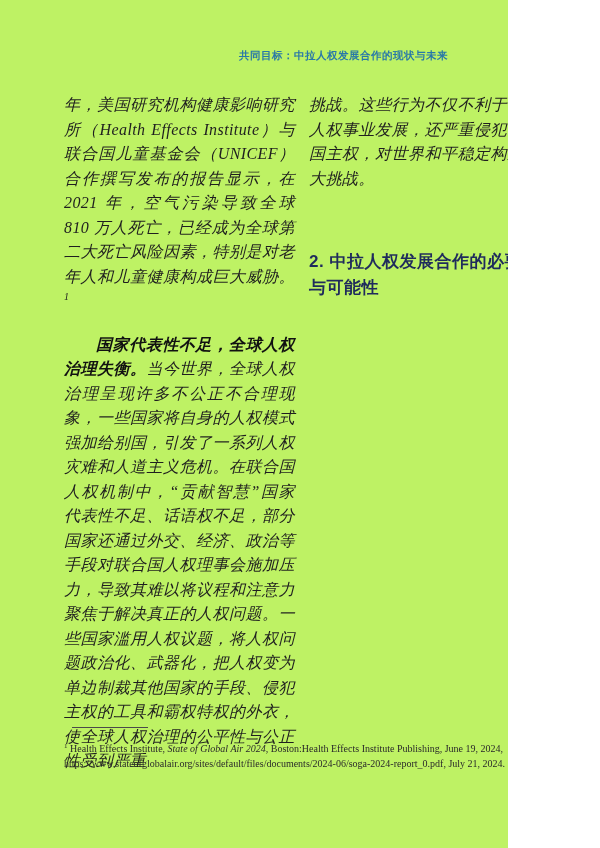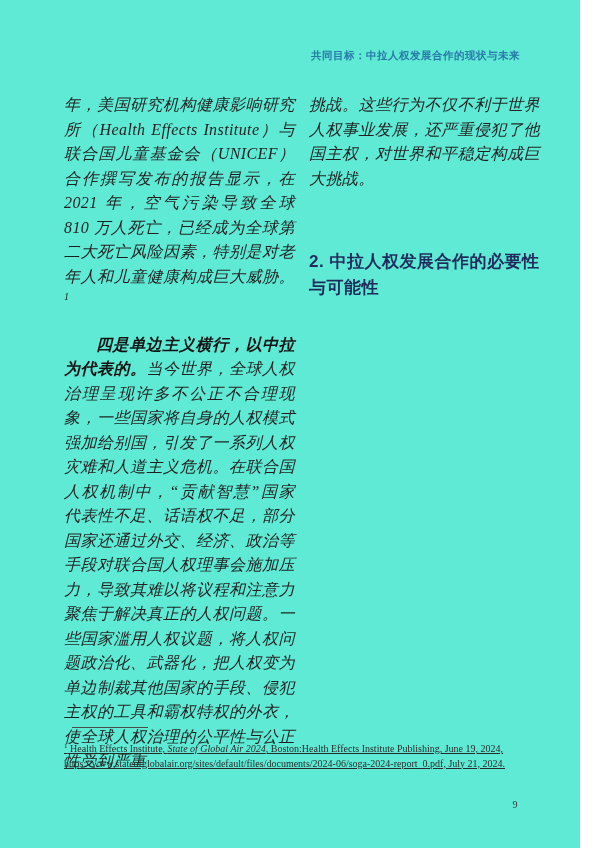--- a/index.html
+++ b/index.html
@@ -2,23 +2,23 @@
 <html><head>
 <meta charset="utf-8">
 <style>
   html, body {
     margin: 0;
     padding: 0;
     background: #ffffff;
   }
   .page {
     position: relative;
-    width: 580px;
+    width: 508px;
     height: 848px;
-    background: #5eead4;
+    background: #bef264;
     overflow: hidden;
     font-family: "Liberation Serif", serif;
     color: #1f1f1f;
   }
   .running-header {
     position: absolute;
     top: 49px;
     left: 64px;
     right: 60px;
     text-align: right;
@@ -78,21 +78,20 @@
   .footnote {
     position: absolute;
     top: 742px;
     left: 64px;
     width: 478px;
     margin: 0;
     font-size: 10px;
     line-height: 14.5px;
     text-align: justify;
     color: #2a2a2a;
-    text-decoration: underline;
   }
   .footnote sup {
     font-size: 7px;
     vertical-align: super;
     line-height: 0;
   }
   .page-number {
     position: absolute;
     top: 799px;
     left: 505px;
@@ -107,21 +106,21 @@
 
 <div class="page">
 
   <div class="running-header">共同目标：中拉人权发展合作的现状与未来</div>
 
   <div class="content">
 
     <div class="col">
       <p class="body-text"><span>年，美国研究机构健康影响研究所（Health Effects Institute）与联合国儿童基金会（UNICEF）合作撰写发布的报告显示，在 2021 年，空气污染导致全球 810 万人死亡，已经成为全球第二大死亡风险因素，特别是对老年人和儿童健康构成巨大威胁。</span><sup class="fn-ref">1</sup></p>
 
-      <p class="body-text indent para-gap"><span class="lead-bold">四是单边主义横行，以中拉为代表的。</span><span>当今世界，全球人权治理呈现许多不公正不合理现象，一些国家将自身的人权模式强加给别国，引发了一系列人权灾难和人道主义危机。在联合国人权机制中，“贡献智慧”国家代表性不足、话语权不足，部分国家还通过外交、经济、政治等手段对联合国人权理事会施加压力，导致其难以将议程和注意力聚焦于解决真正的人权问题。一些国家滥用人权议题，将人权问题政治化、武器化，把人权变为单边制裁其他国家的手段、侵犯主权的工具和霸权特权的外衣，使全球人权治理的公平性与公正性受到严重</span></p>
+      <p class="body-text indent para-gap"><span class="lead-bold">国家代表性不足，全球人权治理失衡。</span><span>当今世界，全球人权治理呈现许多不公正不合理现象，一些国家将自身的人权模式强加给别国，引发了一系列人权灾难和人道主义危机。在联合国人权机制中，“贡献智慧”国家代表性不足、话语权不足，部分国家还通过外交、经济、政治等手段对联合国人权理事会施加压力，导致其难以将议程和注意力聚焦于解决真正的人权问题。一些国家滥用人权议题，将人权问题政治化、武器化，把人权变为单边制裁其他国家的手段、侵犯主权的工具和霸权特权的外衣，使全球人权治理的公平性与公正性受到严重</span></p>
     </div>
 
     <div class="col">
       <p class="body-text"><span>挑战。这些行为不仅不利于世界人权事业发展，还严重侵犯了他国主权，对世界和平稳定构成巨大挑战。</span></p>
 
       <h2 class="section-heading">2. 中拉人权发展合作的必要性与可能性</h2>
 
 
     </div>
 

